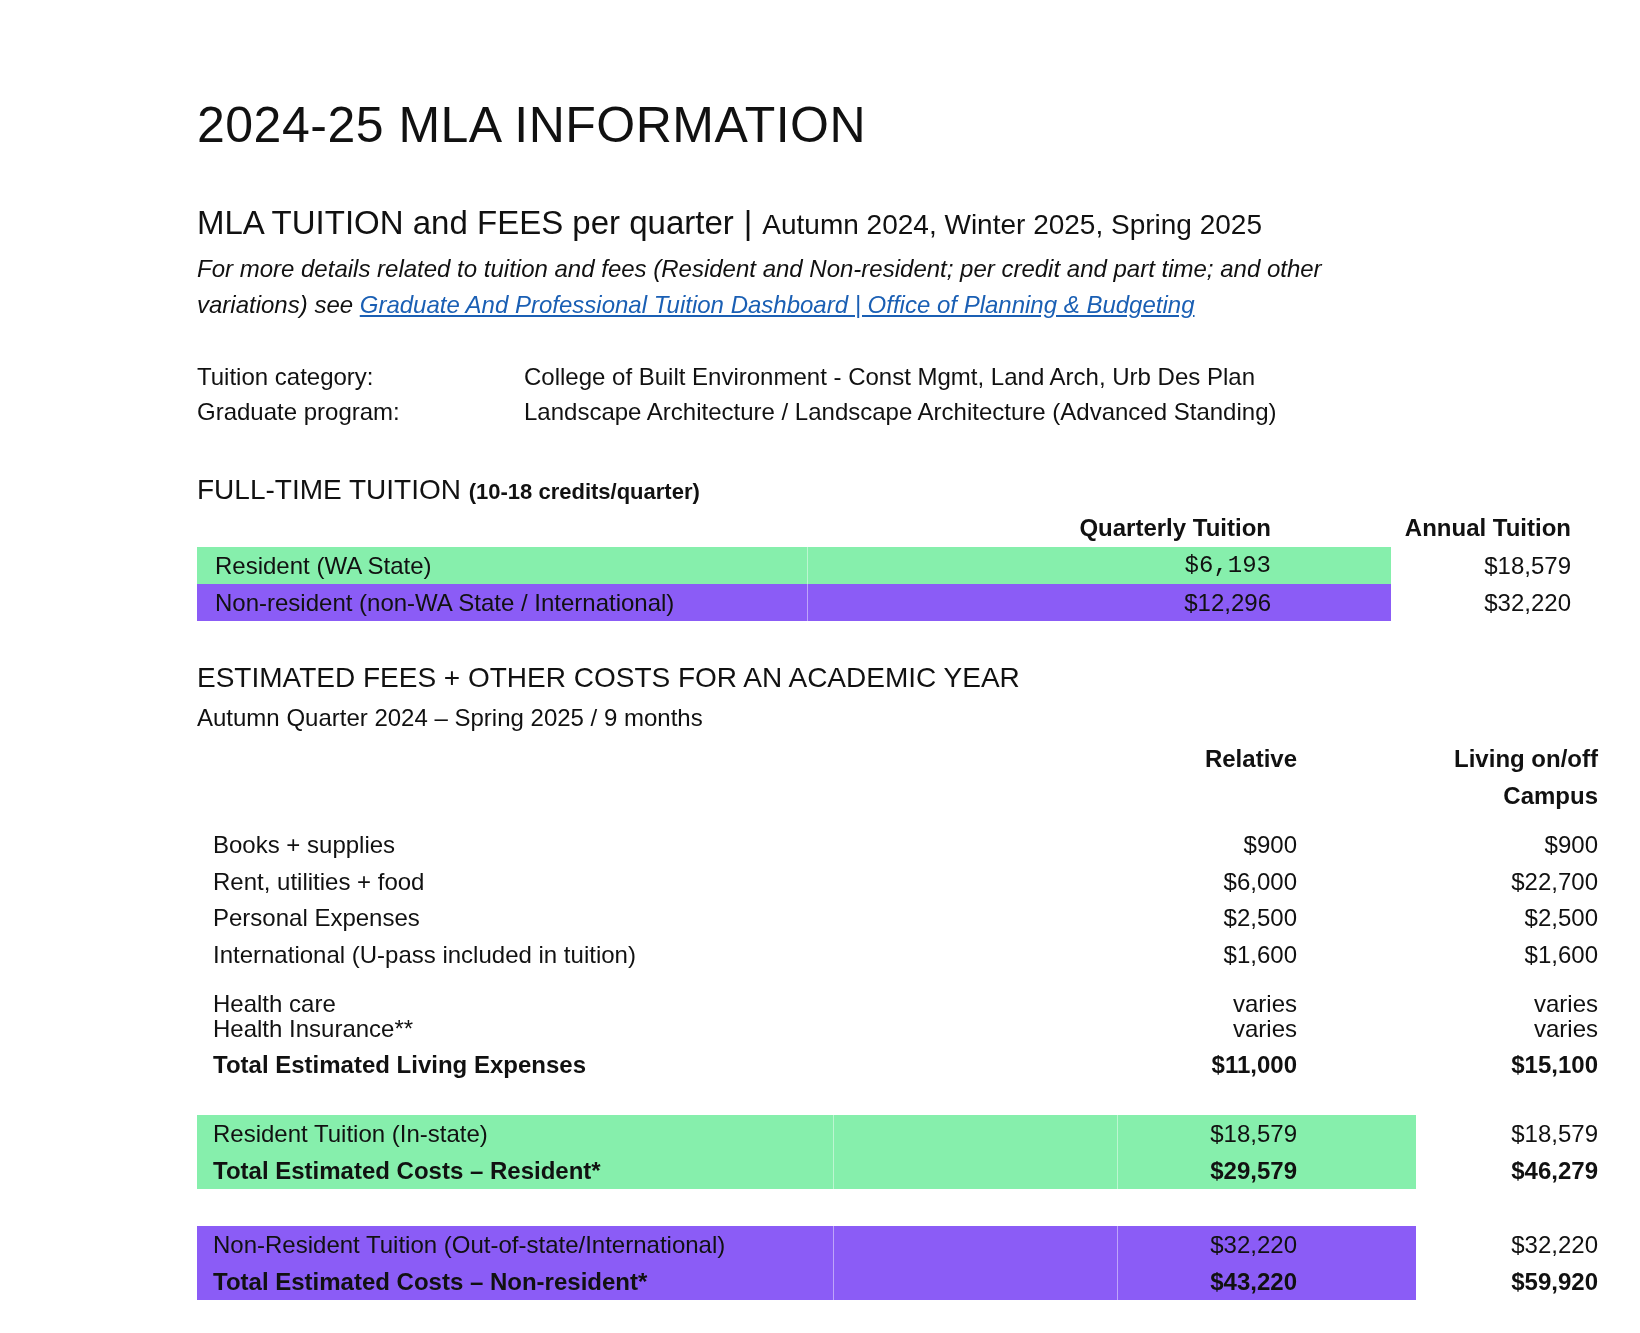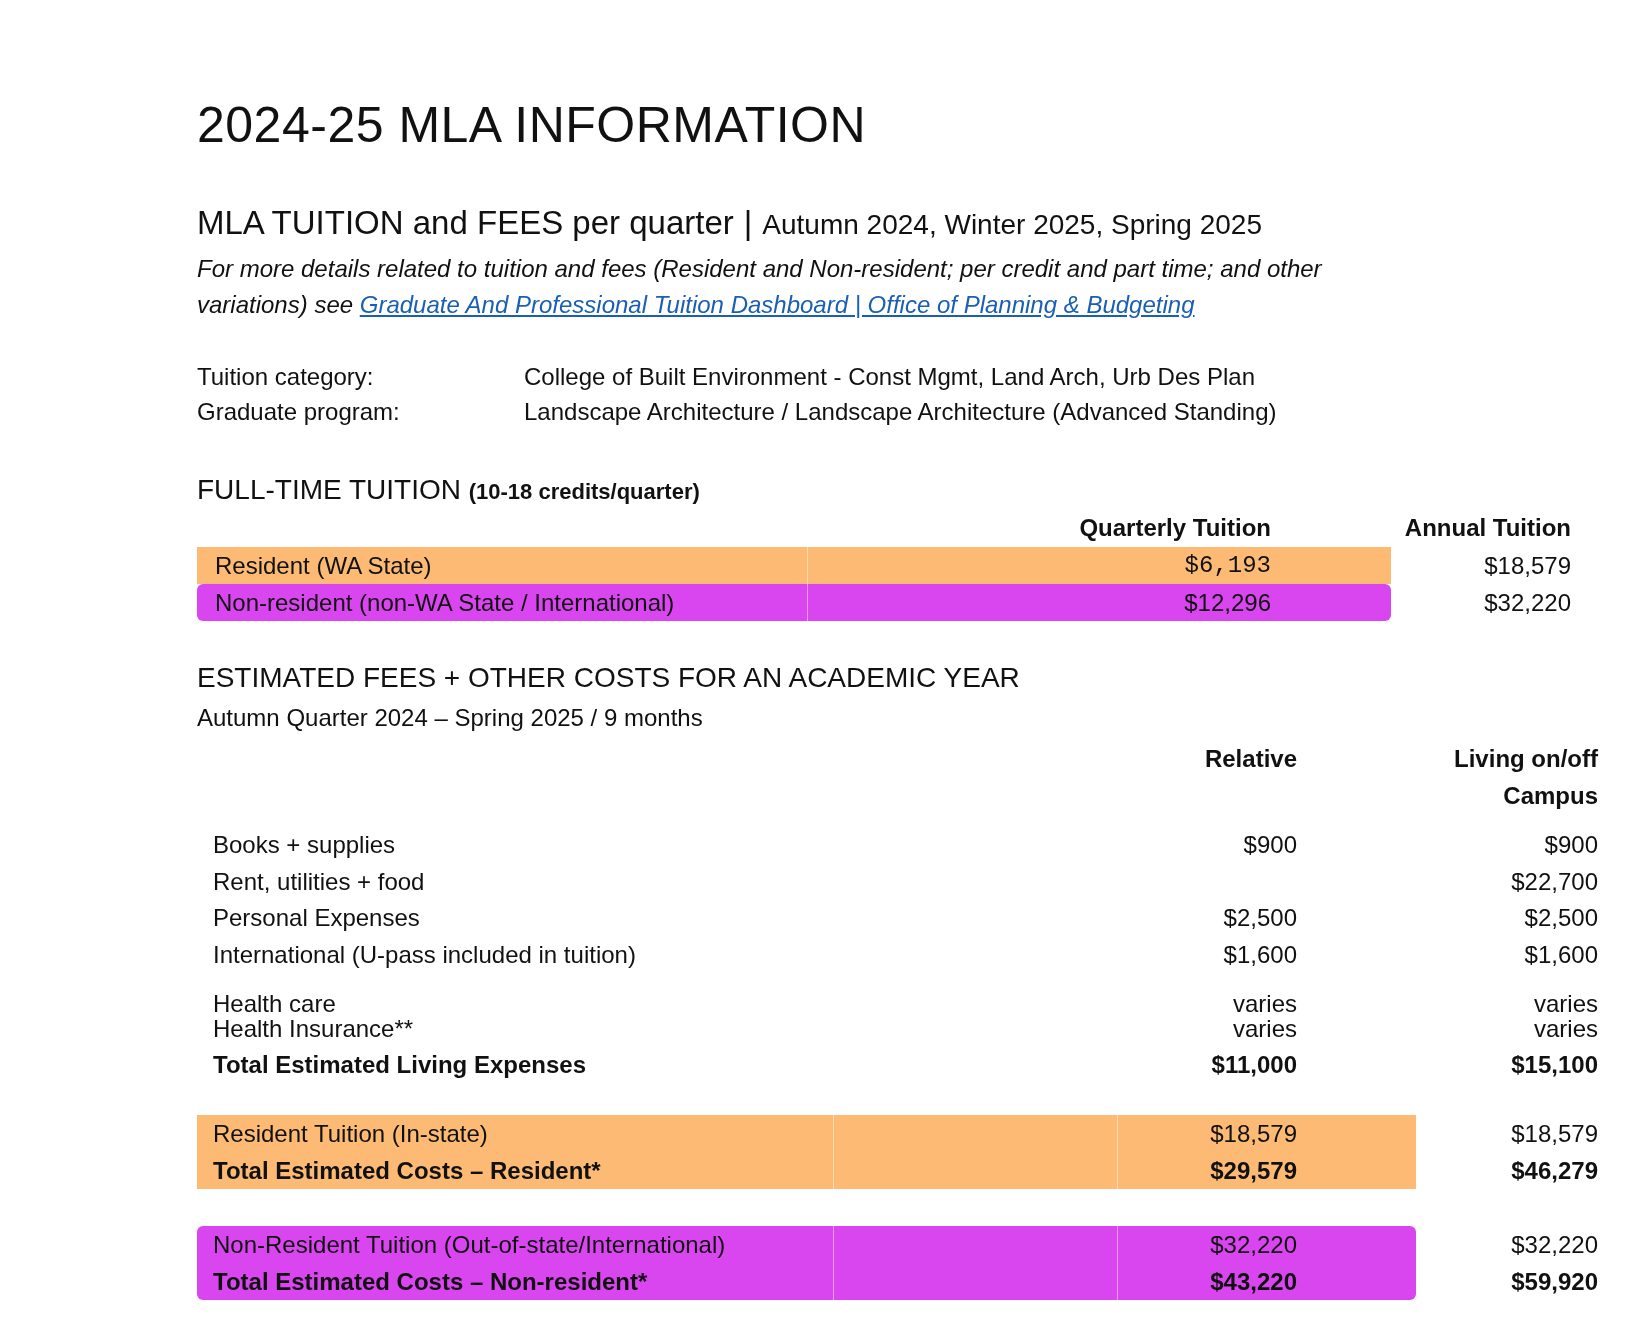--- a/index.html
+++ b/index.html
@@ -18,22 +18,22 @@
     .info .lbl { display: inline-block; width: 327px; }
     .sec-title { position: absolute; left: 0; font-size: 28px; white-space: nowrap; }
     .sec-title .small { font-size: 22px; font-weight: bold; }
     .sec-sub { position: absolute; left: 0; font-size: 24px; white-space: nowrap; }
     .th { position: absolute; font-size: 24px; font-weight: bold; text-align: right; line-height: 37px; }
     .row { position: absolute; left: 0; height: 37px; font-size: 24px; line-height: 37px; white-space: nowrap; }
     .row .c0 { position: absolute; left: 18px; }
     .row .c1, .row .c2 { position: absolute; text-align: right; }
     .bold { font-weight: bold; }
     .band { position: absolute; left: 0; }
-    .light { background: #fdba74; }
-    .dark { background: #d946ef; border-radius: 6px; }
+    .light { background: #86efac; }
+    .dark { background: #8b5cf6; }
     .vline { position: absolute; top: 0; bottom: 0; width: 1px; background: rgba(255,255,255,0.45); }
   </style>
 </head>
 <body>
 
 <div class="page">
 
   <div class="title">2024-25 MLA INFORMATION</div>
 
   <div class="subhead">
@@ -83,20 +83,21 @@
   </div>
 
   <div id="cost-rows">
       <div class="row" style="top: 826px; width: 1219px;">
         <span class="c0" style="left:16px;">Books + supplies</span>
         <span class="c1" style="left:700px; width:400px;">$900</span>
         <span class="c2" style="left:1100px; width:301px;">$900</span>
       </div>
       <div class="row" style="top: 862.7px; width: 1219px;">
         <span class="c0" style="left:16px;">Rent, utilities + food</span>
+        <span class="c1" style="left:700px; width:400px;">$6,000</span>
         <span class="c2" style="left:1100px; width:301px;">$22,700</span>
       </div>
       <div class="row" style="top: 899.4px; width: 1219px;">
         <span class="c0" style="left:16px;">Personal Expenses</span>
         <span class="c1" style="left:700px; width:400px;">$2,500</span>
         <span class="c2" style="left:1100px; width:301px;">$2,500</span>
       </div>
       <div class="row" style="top: 936.1px; width: 1219px;">
         <span class="c0" style="left:16px;">International (U-pass included in tuition)</span>
         <span class="c1" style="left:700px; width:400px;">$1,600</span>

